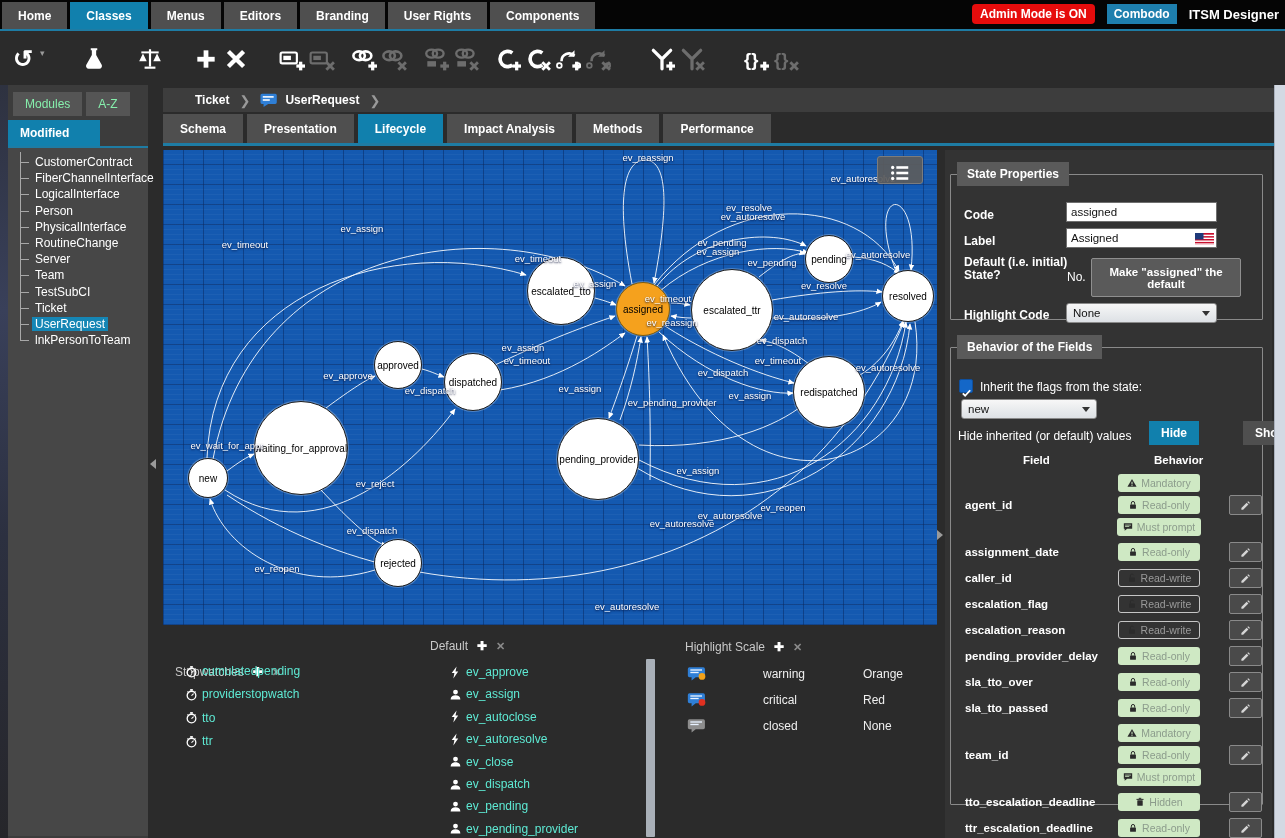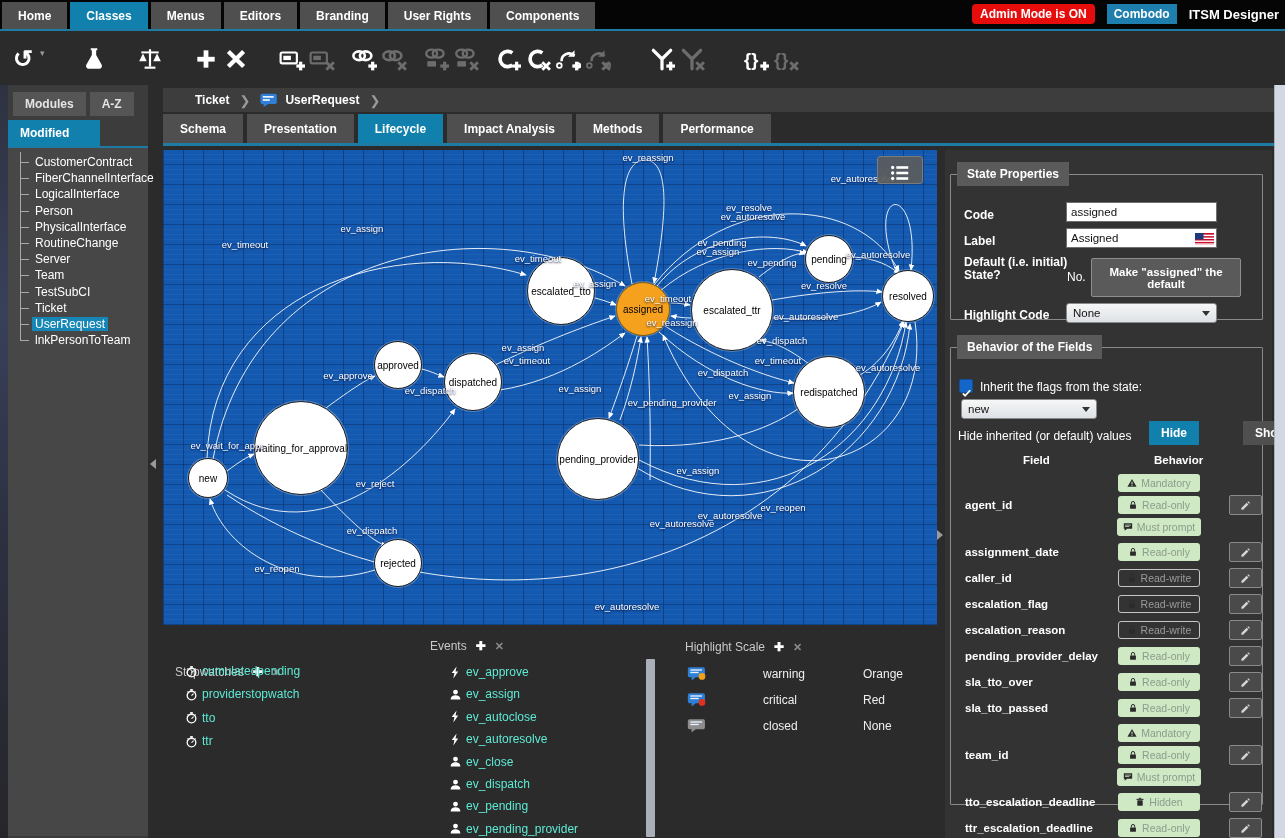--- a/index.html
+++ b/index.html
@@ -30,21 +30,21 @@
   #undo-wrap { margin-left:8px; display:flex; align-items:flex-start; }
   #undo-caret { color:#9a9a9a; font-size:9px; margin:4px 0 0 2px; }
 
   
   #edge-sliver { position:absolute; left:0; top:85px; width:8px; height:753px;
     background:linear-gradient(180deg,#2e3240 0%, #39405a 30%, #2c3040 60%, #26262a 100%); }
 
   
   #sidebar { position:absolute; left:8px; top:85px; width:140px; height:753px; background:#3c3c3c; }
   #side-tabs { display:flex; gap:4px; padding:7px 0 0 5px; }
-  .side-tab { background:#555; color:#e5e5e5; font-weight:bold; font-size:12px; padding:5px 12px; cursor:pointer; }
+  .side-tab { background:#555; color:#86efac; font-weight:normal; font-size:12px; padding:5px 12px; cursor:pointer; }
   #modified-tab { margin-top:4px; width:92px; background:#1180ad; color:#fff; font-weight:bold;
     font-size:12px; padding:6px 0 6px 12px; cursor:pointer; }
   #side-underline { height:2px; background:#1e7ca4; width:140px; }
   #class-list { background:#474747; height:688px; padding:4px 0 0 4px; }
   #class-list ul { list-style:none; margin-left:8px; border-left:1px solid #a8a8a8; padding-top:2px; }
   #class-list li { position:relative; padding-left:11px; height:16.2px; display:flex; align-items:center;
     color:#fff; font-size:12px; white-space:nowrap; cursor:pointer; }
   #class-list li::before { content:''; position:absolute; left:0; top:50%; width:8px; height:1px; background:#a8a8a8; }
   #class-list li:last-child::after { content:''; position:absolute; left:-1px; top:9px; height:20px; width:2px; background:#474747; }
   #class-list li span { padding:0 3px;text-align:right; }
@@ -530,21 +530,21 @@
             <rect x="9.5" y="2" width="5" height="3" fill="#fff"></rect>
             <rect x="11" y="5" width="2" height="2.5" fill="#fff"></rect>
             <path d="M12 14l4-3.5" stroke="#fff" stroke-width="2"></path>
             <path d="M4.5 6.5l2.5 2M19.5 6.5l-2.5 2" stroke="#fff" stroke-width="2"></path>
           </svg>
         </span>
         <span>ttr</span>
       </div>
     </div>
   <div class="bp-title" style="left:267px; top:14px;">
-    <span>Events</span>
+    <span>Default</span>
     <span class="bp-plus">✚</span>
     <span class="bp-x">✕</span>
   </div>
   <div id="event-items">
       <div class="bp-item" style="left:286px; top:40px;">
         <span style="display:flex">
           <svg viewBox="0 0 24 24" width="24" height="24" xmlns="http://www.w3.org/2000/svg">
             <path d="M14 1L5 13h5l-2 10 9-13h-5z" fill="#fff"></path>
           </svg>
         </span>

